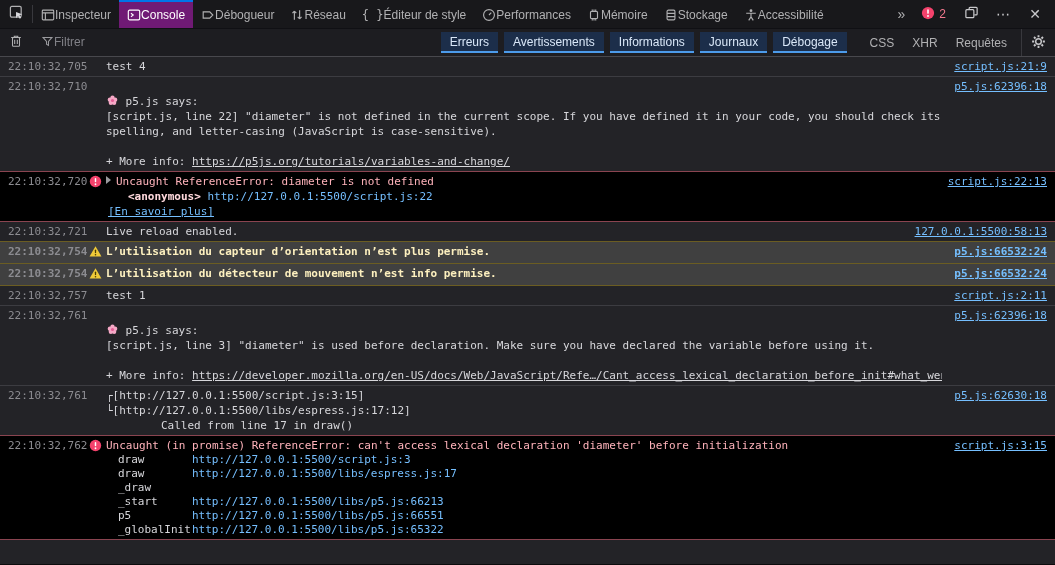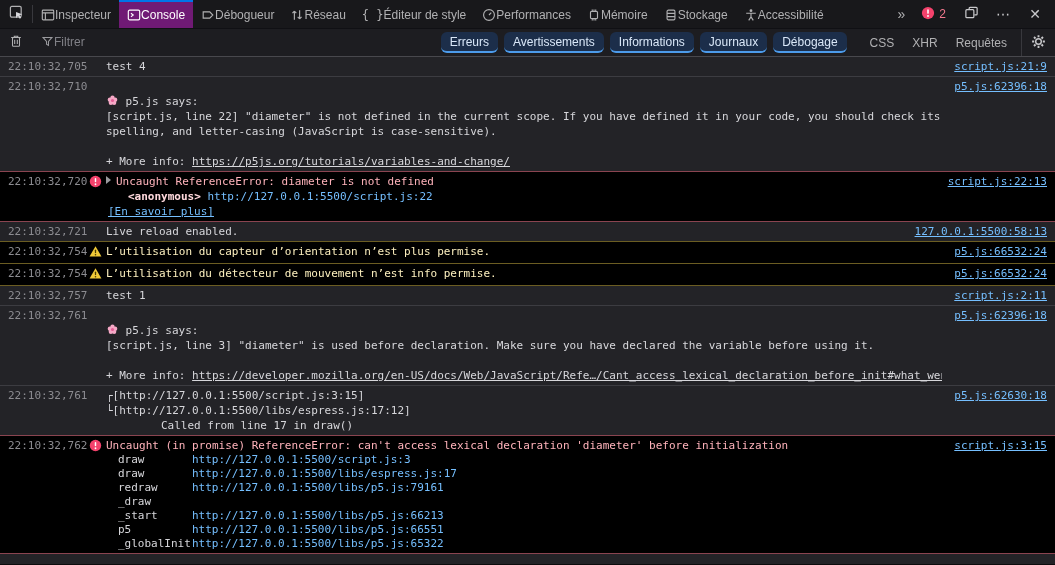--- a/index.html
+++ b/index.html
@@ -24,31 +24,31 @@
 
   
   .filterbar { height:28px; background:#1d1d21; display:flex; align-items:center;
     border-bottom:1px solid #48484d; color:#b1b1b3; font-size:12px; }
   .filter-input-wrap { display:flex; align-items:flex-start; flex:1; padding-left:8px; }
   .filter-input { flex:1; background:transparent; border:none; outline:none; color:#d7d7db;
     font-size:12px; font-family:"Liberation Sans",sans-serif; }
   .filter-input::placeholder { color:#818187; }
   .filter-btns { display:flex; align-items:center; gap:6px; padding:0 8px; height:100%; }
   .fbtn { background:#1c2e4a; border-bottom:2px solid #4c9bea; color:#d9e7f8;
-    padding:3px 9px 2px 9px; cursor:pointer; white-space:nowrap;border-radius:6px; }
+    padding:3px 9px 2px 9px; cursor:pointer; white-space:nowrap; }
   .xbtn { color:#b1b1b3; padding:3px 6px; cursor:pointer; }
   .gear-wrap { display:flex; align-items:center; justify-content:center; width:34px; height:100%;
     border-left:1px solid #38383d; cursor:pointer; }
 
   
   .console-output { height:507px; background:#232327; overflow:hidden;
     font-family:"DejaVu Sans Mono", monospace; font-size:11px; color:#d7d7db; }
   .row { display:flex; align-items:flex-start; padding:2px 0 2px 0; border-bottom:1px solid #3c3c41; }
   .row.error { background:#000000; border-top:1px solid #8a4450; border-bottom:1px solid #8a4450; margin-top:-1px; }
-  .row.warn  { background:#000000; border-top:1px solid #6b5d22; border-bottom:1px solid #6b5d22; margin-top:-1px; }
+  .row.warn  { background:#404040; border-top:1px solid #6b5d22; border-bottom:1px solid #6b5d22; margin-top:-1px;font-weight:bold; }
   .time { width:84px; padding-left:8px; flex:none; color:#8c8c91; line-height:15px; }
   .gutter { width:22px; flex:none; display:flex; justify-content:center; padding-top:1px; }
   .content { flex:1; min-width:0; overflow:hidden; }
   .line { height:15px; line-height:15px; white-space:pre; }
   .line.stack { height:14px; line-height:14px; display:flex; }
   .fn { width:74px; flex:none; color:#d7d7db; }
   .stack-ind { width:12px; flex:none; }
   .source { flex:none; margin-left:12px; padding-right:8px; color:#75bfff;
     text-decoration:underline; line-height:15px; cursor:pointer; white-space:nowrap; }
   .c-link { color:#75bfff; cursor:pointer; }
@@ -348,21 +348,20 @@
         <span><svg width="13" height="13" viewBox="0 0 16 16">
             <circle cx="8" cy="8" r="7" fill="#f4426c"></circle>
             <rect x="7.1" y="3.6" width="1.8" height="5.4" rx="0.9" fill="#fff"></rect>
             <circle cx="8" cy="11.4" r="1.1" fill="#fff"></circle>
           </svg></span>
       </div>
       <div class="content">
         <div class="line"><span class="c-err">Uncaught (in promise) ReferenceError: can't access lexical declaration 'diameter' before initialization</span></div>
         <div class="line stack"><span class="stack-ind"></span><span class="fn">draw</span><span class="c-link">http://127.0.0.1:5500/script.js:3</span></div>
         <div class="line stack"><span class="stack-ind"></span><span class="fn">draw</span><span class="c-link">http://127.0.0.1:5500/libs/espress.js:17</span></div>
-        <div class="line stack"><span class="stack-ind"></span><span class="fn">redraw</span><span class="c-link">http://127.0.0.1:5500/libs/p5.js:79161</span></div>
         <div class="line stack"><span class="stack-ind"></span><span class="fn">_draw</span></div>
         <div class="line stack"><span class="stack-ind"></span><span class="fn">_start</span><span class="c-link">http://127.0.0.1:5500/libs/p5.js:66213</span></div>
         <div class="line stack"><span class="stack-ind"></span><span class="fn">p5</span><span class="c-link">http://127.0.0.1:5500/libs/p5.js:66551</span></div>
         <div class="line stack"><span class="stack-ind"></span><span class="fn">_globalInit</span><span class="c-link">http://127.0.0.1:5500/libs/p5.js:65322</span></div>
       </div>
       <span class="source">script.js:3:15</span>
     </div>
   </div>
 
 </body></html>

